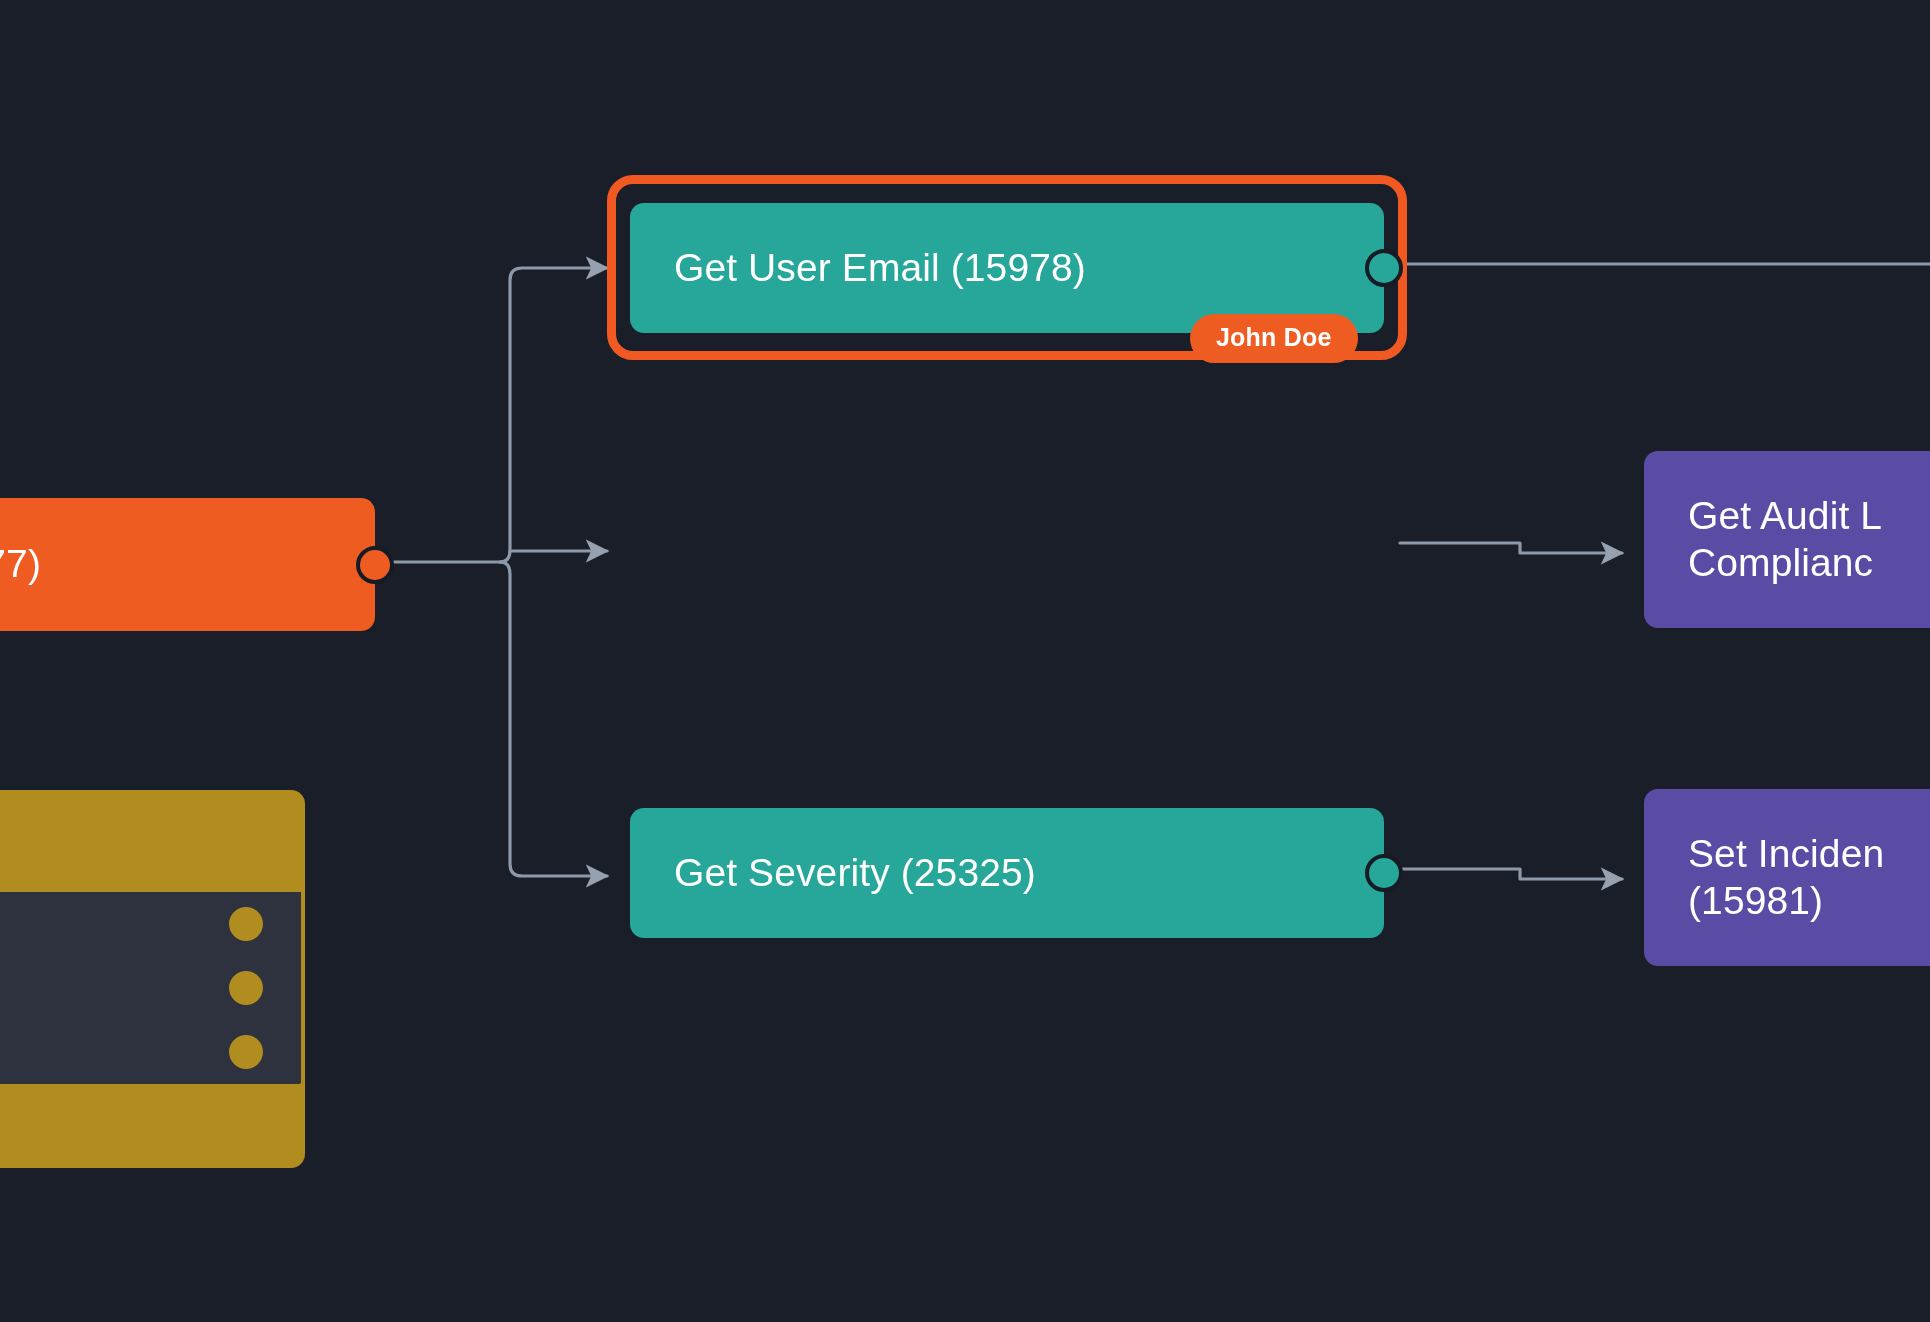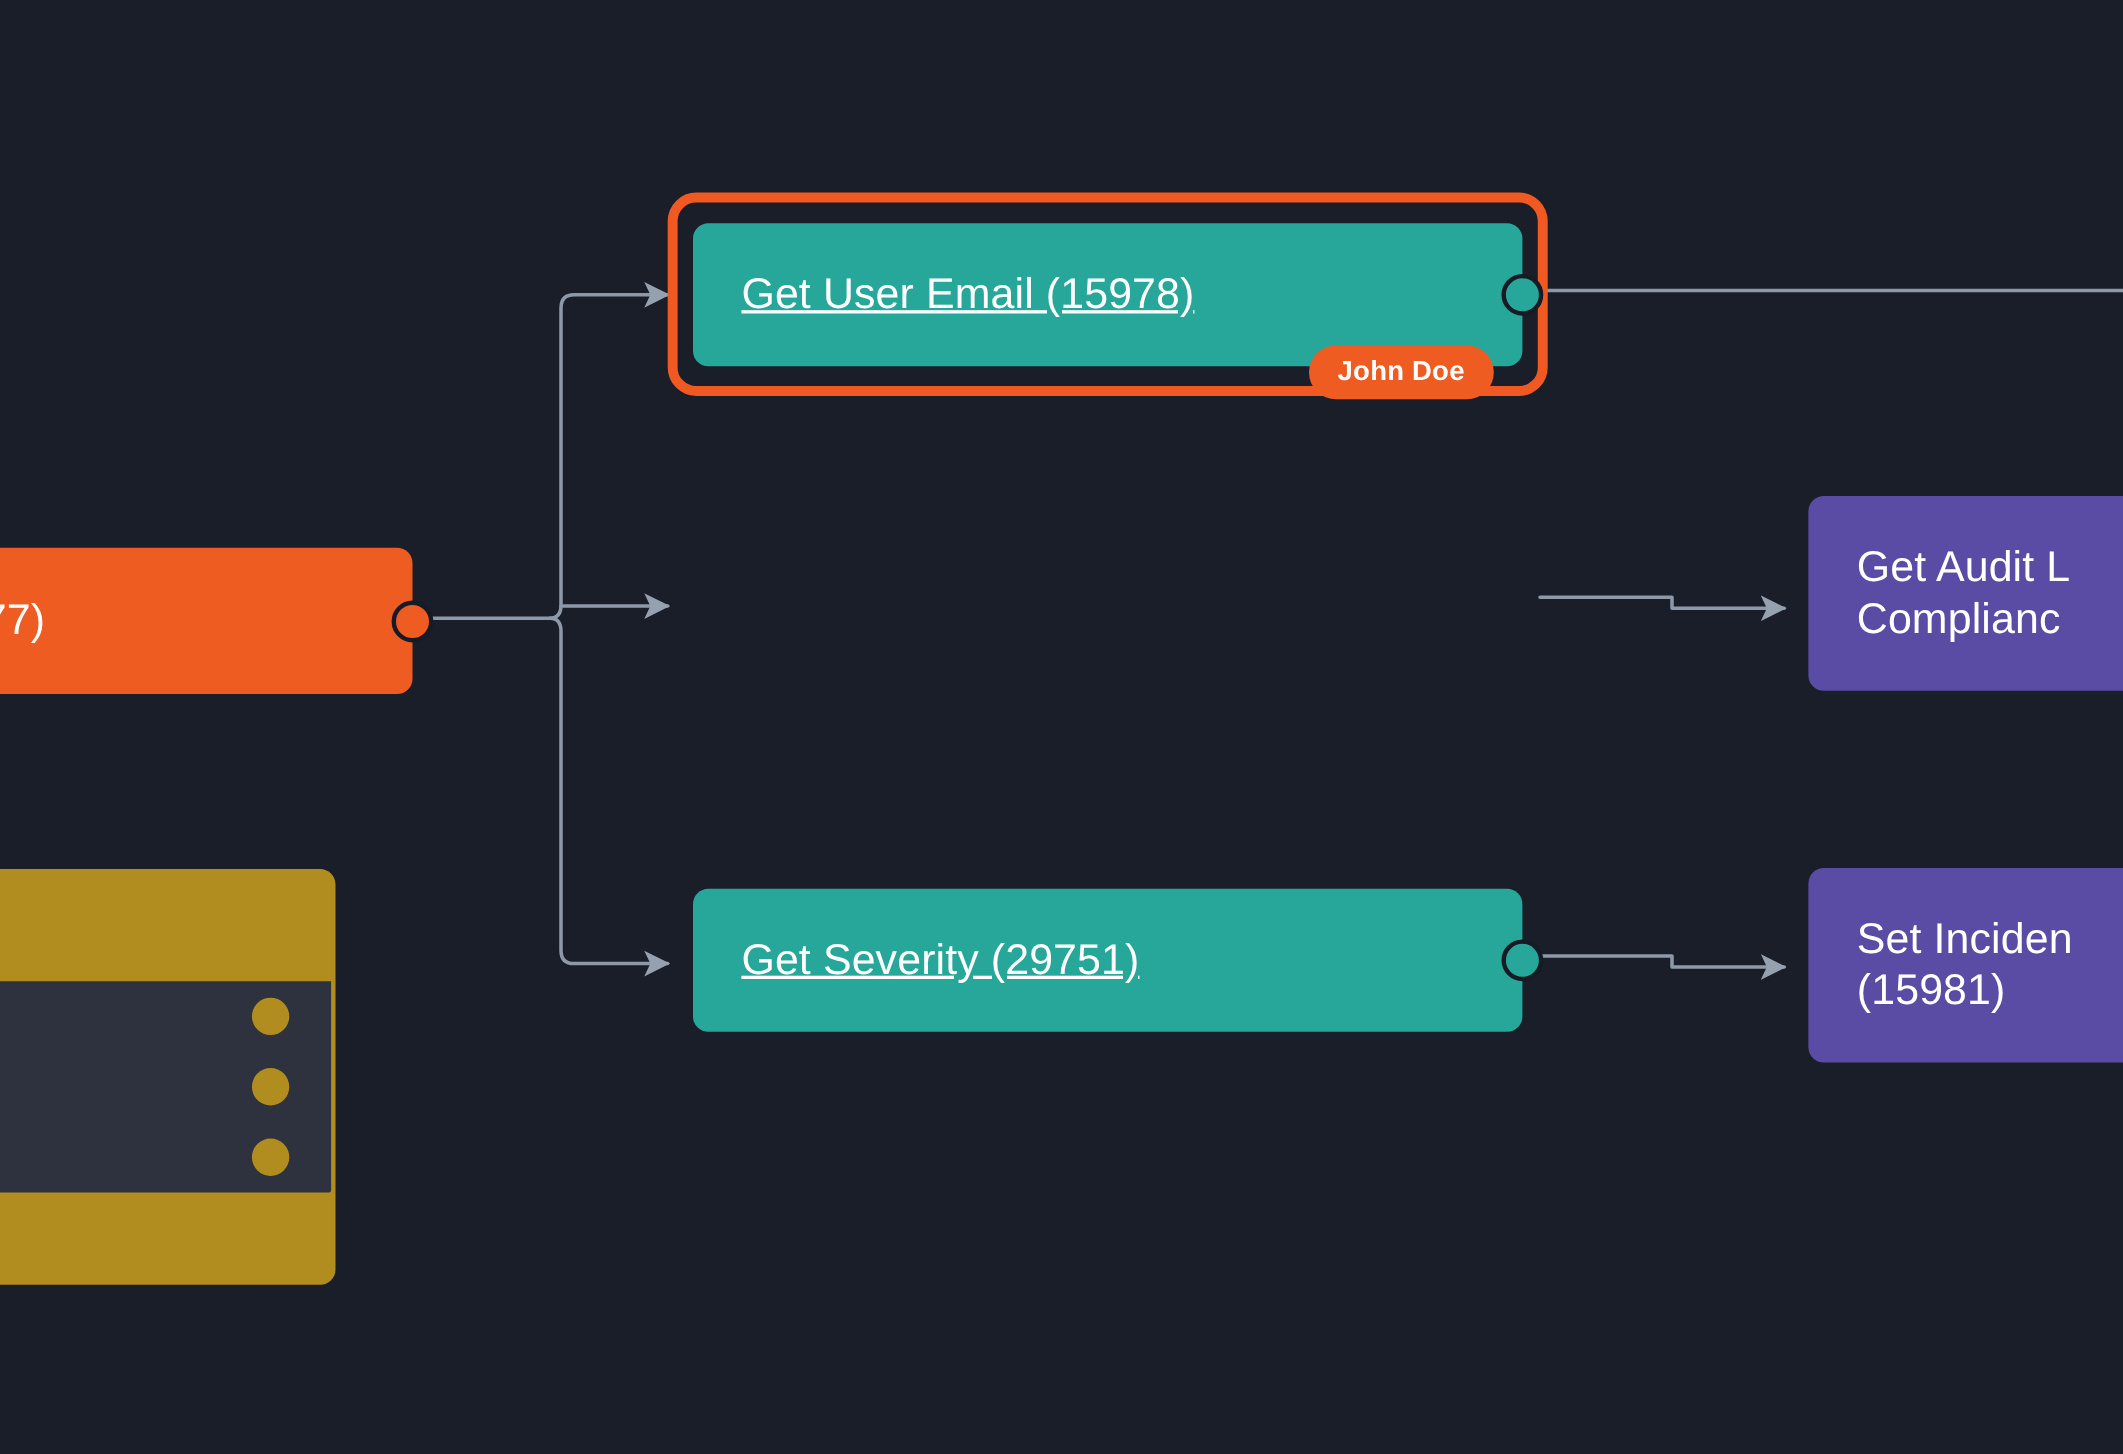--- a/index.html
+++ b/index.html
@@ -38,21 +38,21 @@
     border-radius: 14px;
     display: flex;
     align-items: center;
     color: #ffffff;
     font-size: 39px;
     line-height: 1.18;
     letter-spacing: 0.1px;
     padding: 0 44px;
   }
 
-  .node.teal   { background: #27a79a; text-decoration: underline; }
+  .node.teal   { background: #27a79a; }
   .node.orange { background: #ef5c22; }
   .node.purple { background: #5a4ca5; }
 
   .node-label {
     white-space: pre-line;
     display: block;
   }
 
   
   .port {
@@ -165,21 +165,21 @@
 
   <div class="node teal" style="left:630px; top:203px; width:754px; height:130px;">
     <span class="node-label">Get User Email (15978)</span>
     <span class="port teal" style="left:754px;"></span>
   </div>
 
   <div class="assignee-badge" style="left:1190px; top:314px;">John Doe</div>
 
 
   <div class="node teal" style="left:630px; top:808px; width:754px; height:130px;">
-    <span class="node-label">Get Severity (29751)</span>
+    <span class="node-label">Get Severity (25325)</span>
     <span class="port teal" style="left:754px;"></span>
   </div>
 
   <div class="node purple" style="left:1644px; top:451px; width:420px; height:177px; border-radius:14px 0 0 14px;">
     <span class="node-label">Get Audit L
 Complianc</span>
   </div>
 
   <div class="node purple" style="left:1644px; top:789px; width:420px; height:177px; border-radius:14px 0 0 14px;">
     <span class="node-label">Set Inciden

